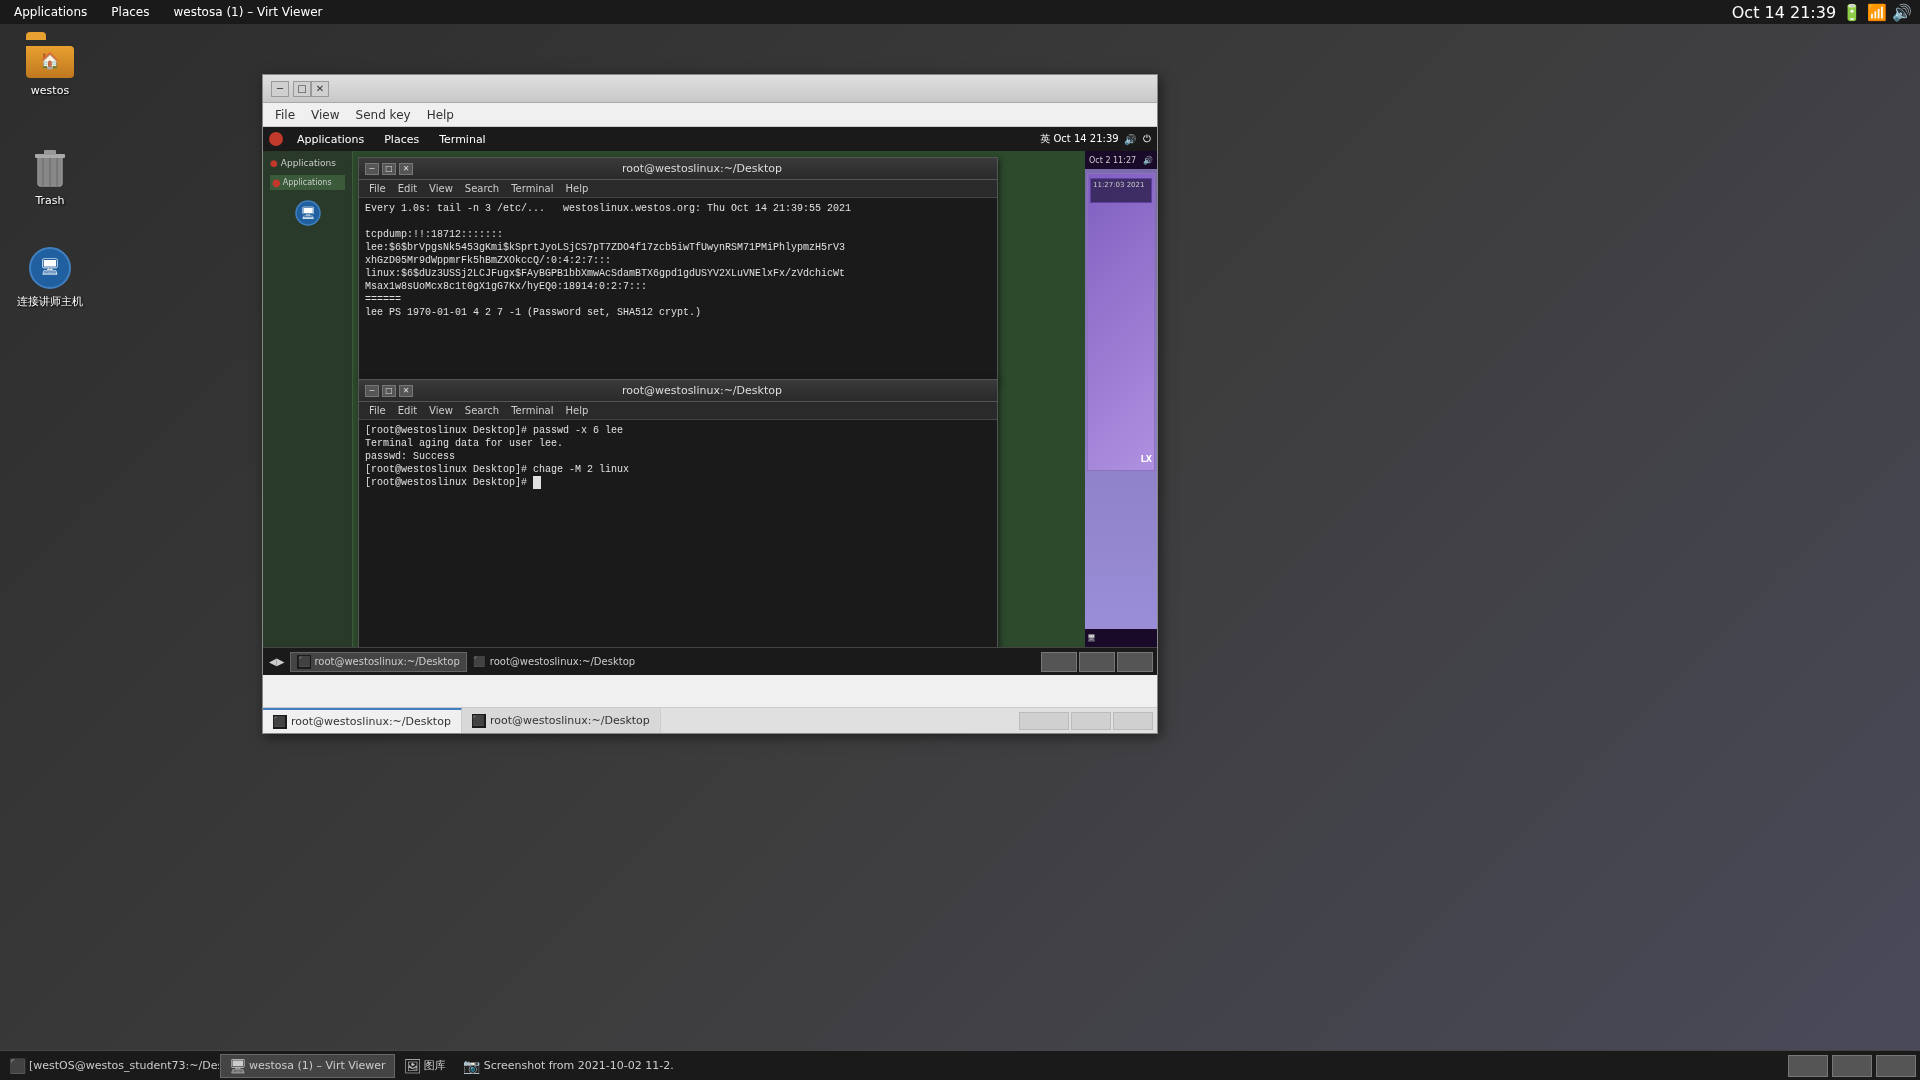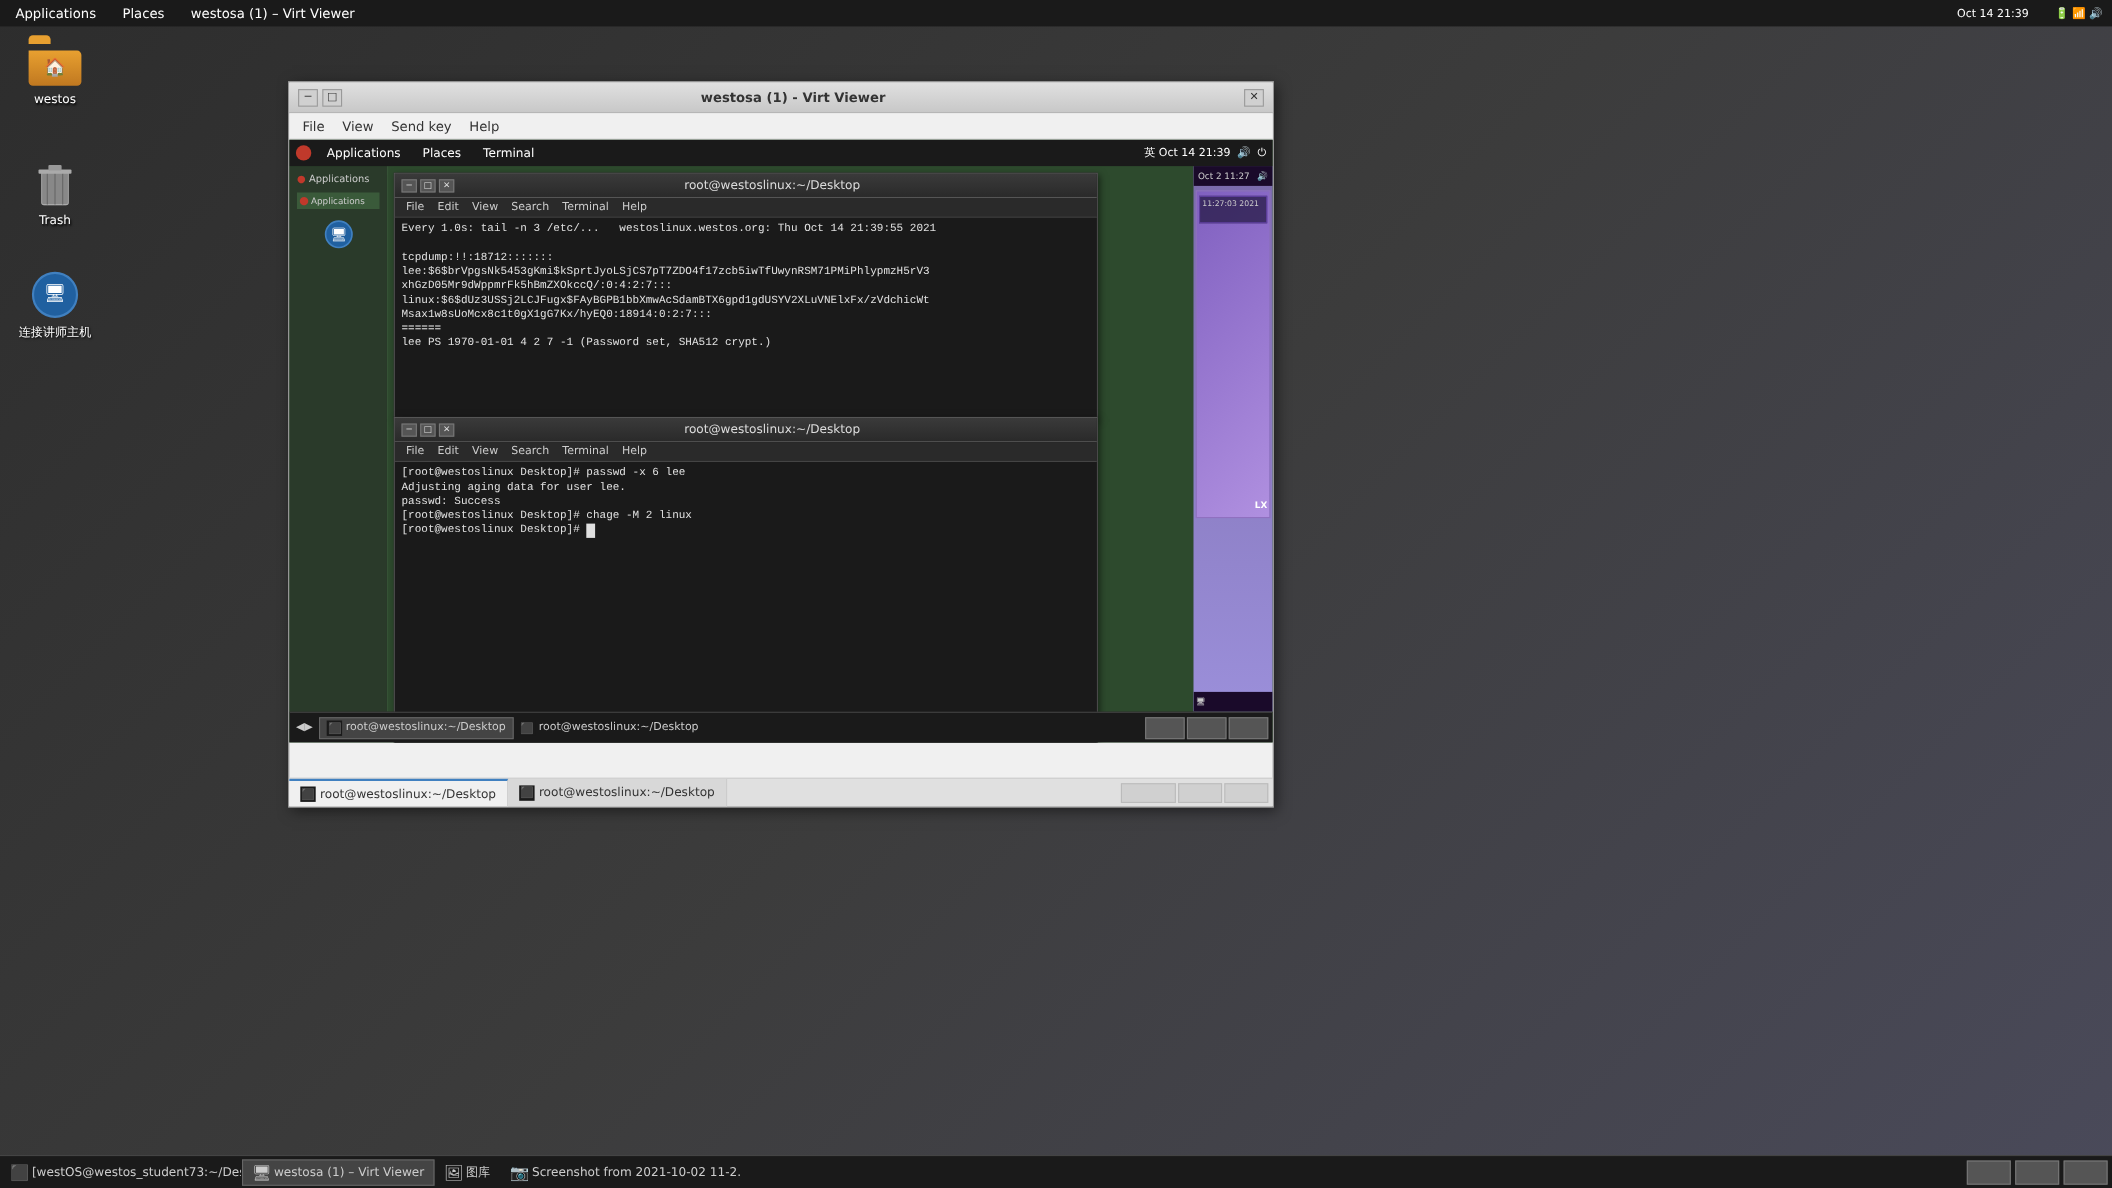--- a/index.html
+++ b/index.html
@@ -37,23 +37,23 @@
     .top-panel-left {
       display: flex;
       align-items: center;
       gap: 12px;
       padding-left: 8px;
     }
     .top-panel-right {
       margin-left: auto;
       display: flex;
       align-items: flex-end;
-      gap: 24px;
+      gap: 6px;
       padding-right: 8px;
-      font-size: 10px;
+      font-size: 16px;
     }
     .panel-menu-item {
       padding: 2px 6px;
       cursor: pointer;
       color: #ffffff;
     }
 
     
     .desktop-icon {
       position: absolute;
@@ -499,21 +499,20 @@
     <span class="icon-label">连接讲师主机</span>
   </div>
 
   <div class="virt-viewer-window">
 
     <div class="window-titlebar">
       <div class="window-controls">
         <div class="window-btn">─</div>
         <div class="window-btn">□</div>
       </div>
-      <span class="window-title">westosa (1) - Virt Viewer</span>
       <div class="window-controls">
         <div class="window-btn">✕</div>
       </div>
     </div>
 
     <div class="virt-menubar">
       <span class="virt-menubar-item">File</span>
       <span class="virt-menubar-item">View</span>
       <span class="virt-menubar-item">Send key</span>
       <span class="virt-menubar-item">Help</span>
@@ -600,21 +599,21 @@
         <div class="terminal-menubar">
           <span class="terminal-menu-item">File</span>
           <span class="terminal-menu-item">Edit</span>
           <span class="terminal-menu-item">View</span>
           <span class="terminal-menu-item">Search</span>
           <span class="terminal-menu-item">Terminal</span>
           <span class="terminal-menu-item">Help</span>
         </div>
         <div class="terminal-body">
           <div class="term-line">[root@westoslinux Desktop]# passwd -x 6 lee</div>
-          <div class="term-line">Adjusting aging data for user lee.</div>
+          <div class="term-line">Terminal aging data for user lee.</div>
           <div class="term-line">passwd: Success</div>
           <div class="term-line">[root@westoslinux Desktop]# chage -M 2 linux</div>
           <div class="term-line">[root@westoslinux Desktop]# <span style="background:#e0e0e0; color:#1a1a1a; width:8px; display:inline-block;">&nbsp;</span></div>
         </div>
       </div>
 
       <div style="position:absolute; top:24px; right:0; width:72px; bottom:28px; background:linear-gradient(180deg,#7a6aaa,#9b8fda); z-index:5; overflow:hidden;">
 
         <div style="height:18px; background:#1a0a2a; display:flex; align-items:center; padding:0 4px; font-size:8px; color:#ccc; justify-content:space-between;">
           <span>Oct 2  11:27</span>

